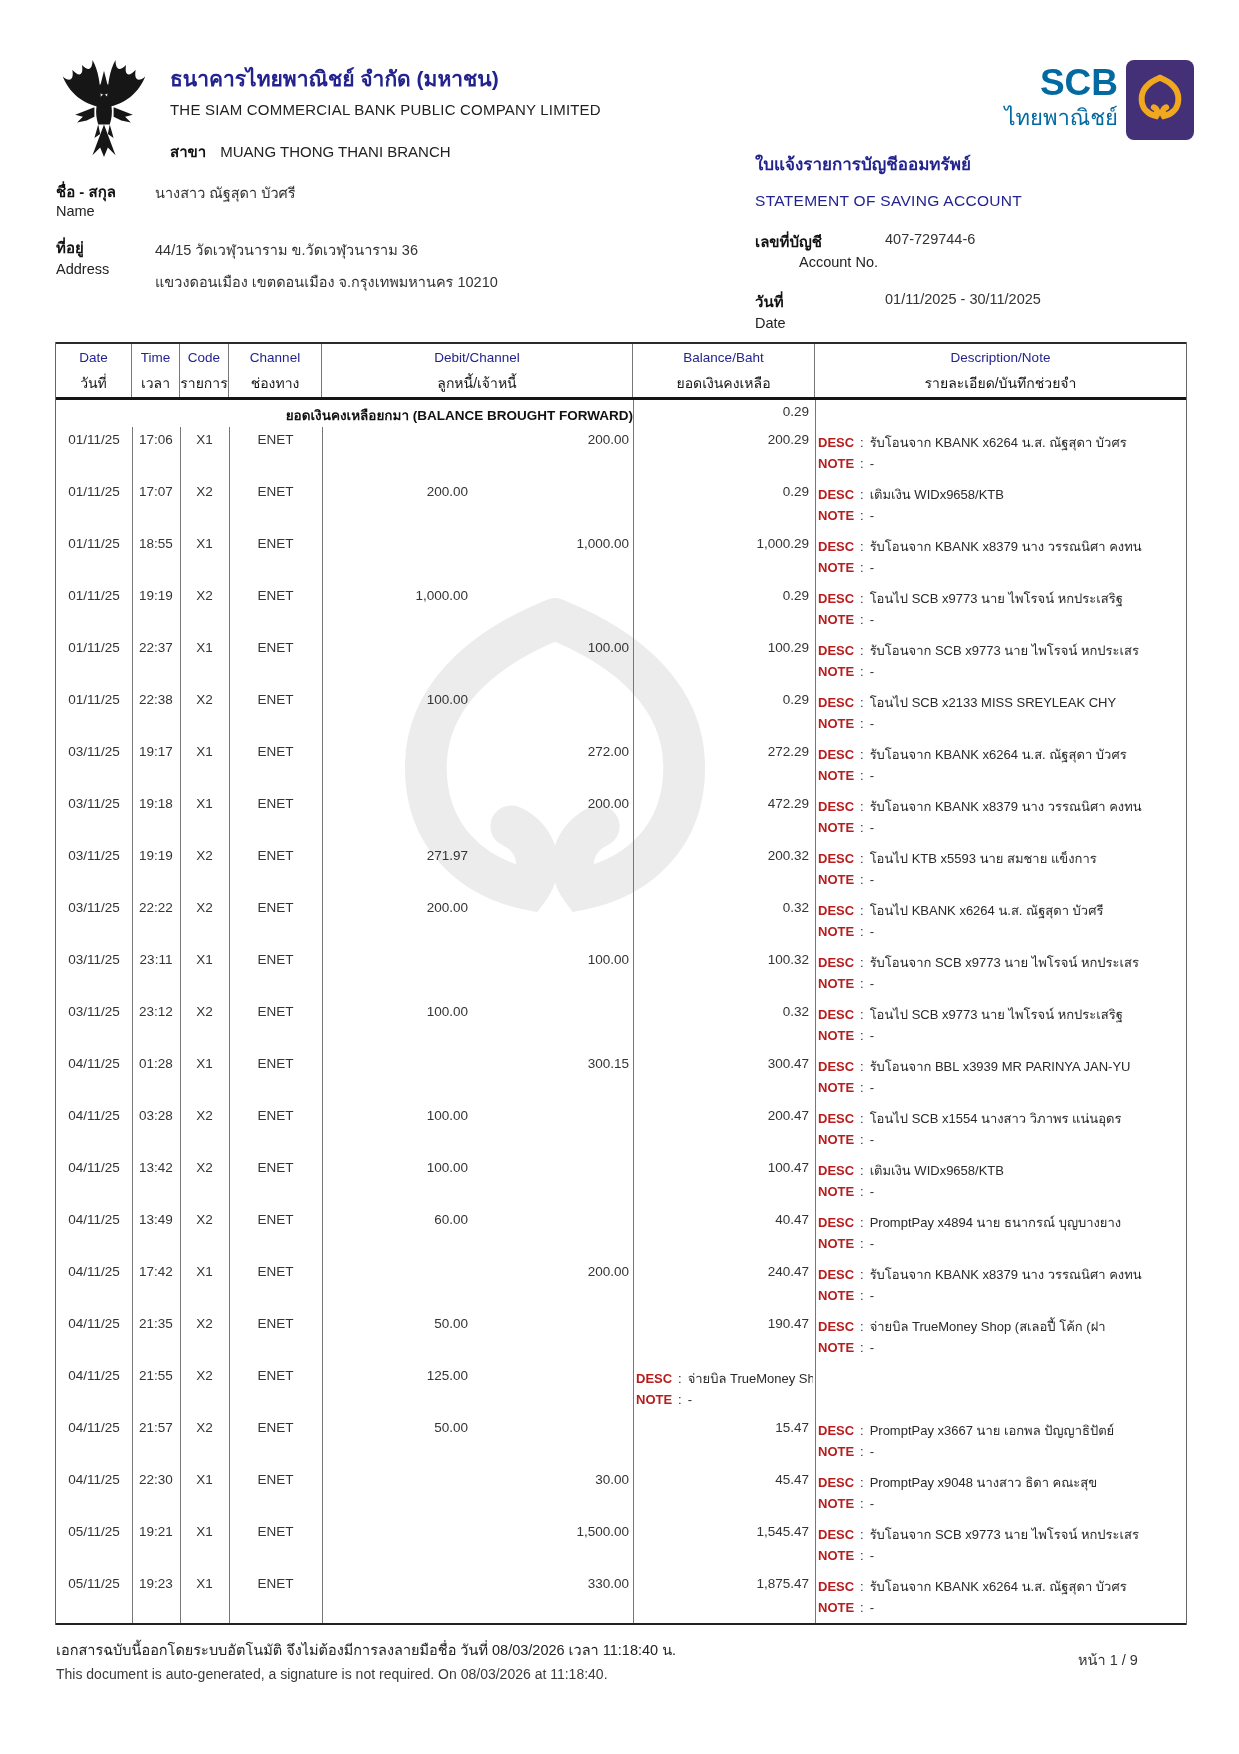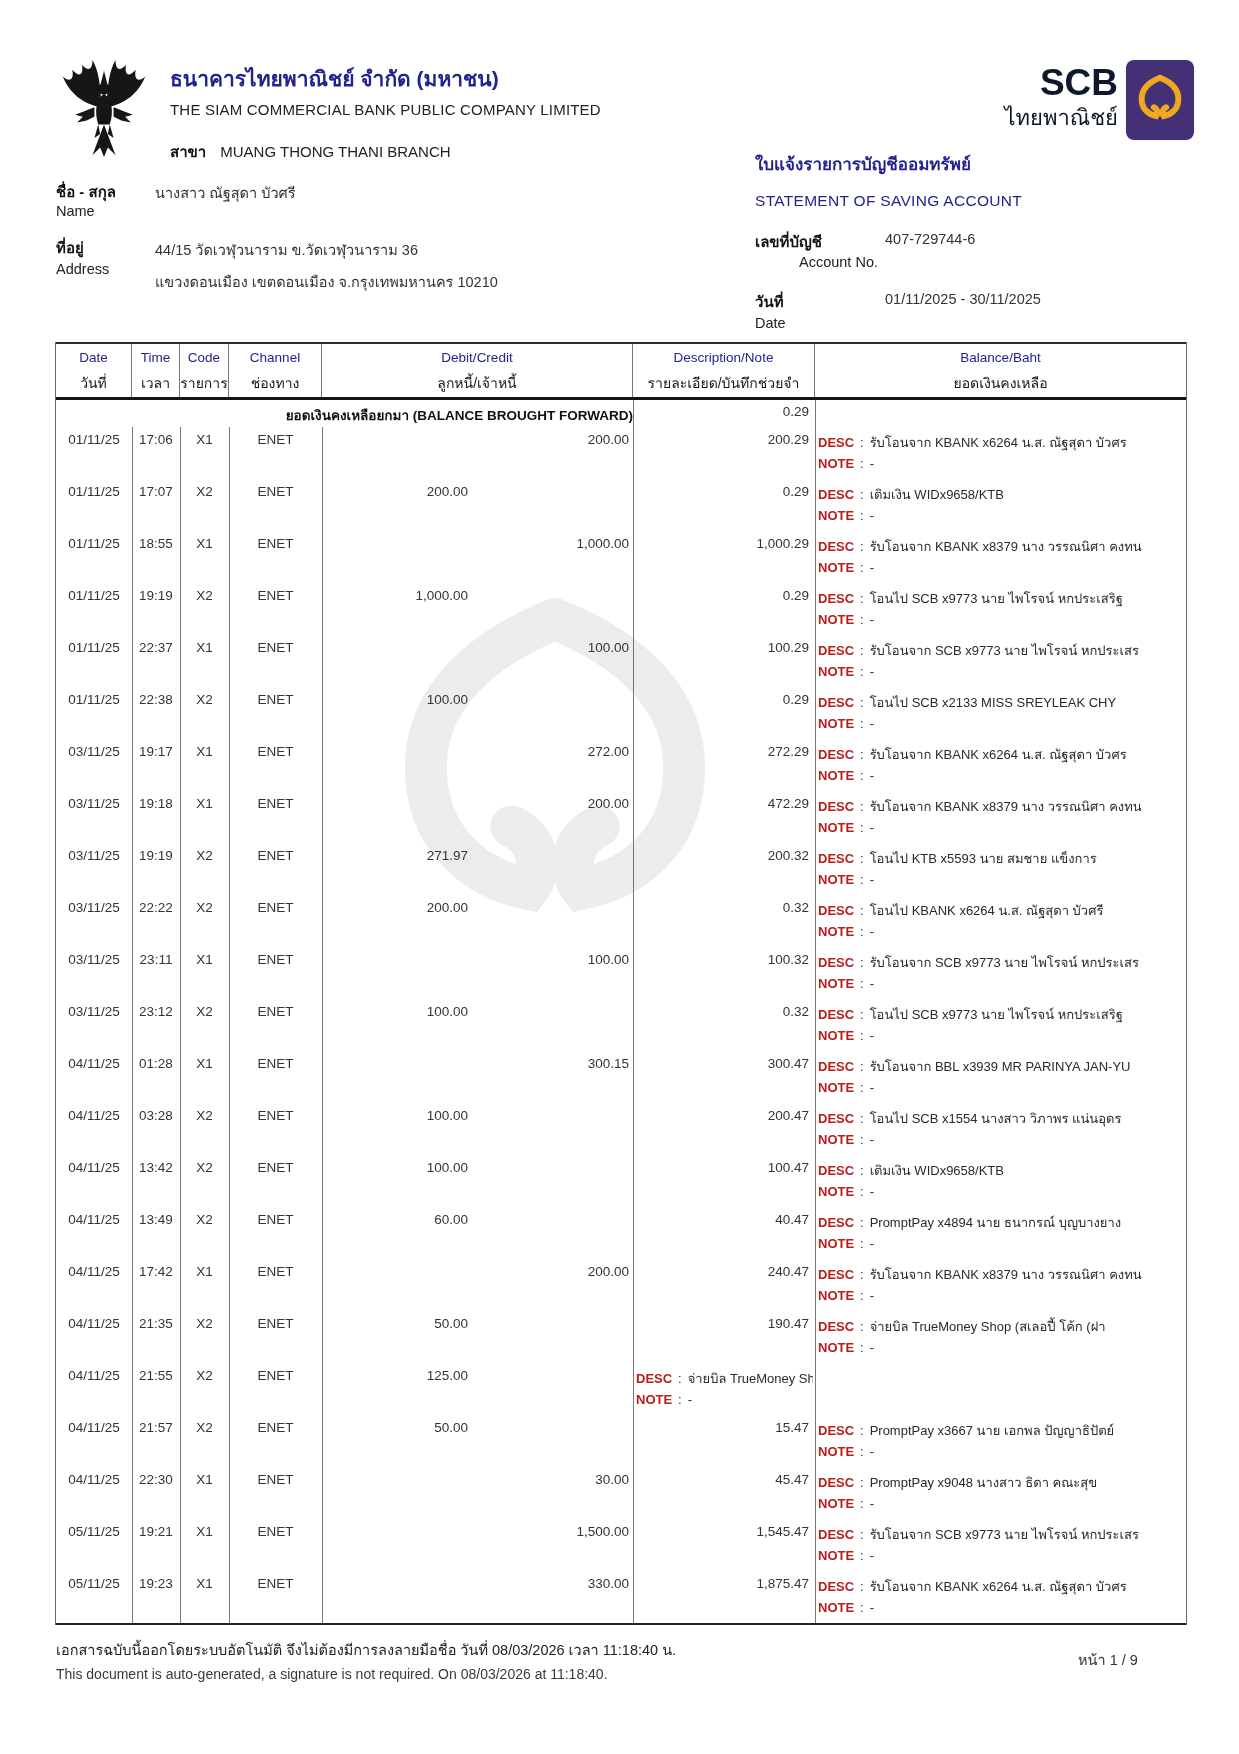--- a/index.html
+++ b/index.html
@@ -9,21 +9,21 @@
     font-family:"Liberation Sans", sans-serif; color:#1c1c1c; overflow:hidden;
   }
   .abs { position:absolute; }
 
   
   .bank-name-th { left:170px; top:62px; font-size:21px; font-weight:bold; color:#23238f; }
   .bank-name-en { left:170px; top:101px; font-size:15px; color:#222; letter-spacing:.2px; }
   .branch-line  { left:170px; top:140px; font-size:15px; color:#222; }
   .branch-line .lblb { font-weight:bold; color:#111; margin-right:14px; }
 
-  .scb-wordmark { left:930px; top:64px; width:188px; text-align:right; color:#0f172a; }
+  .scb-wordmark { left:930px; top:64px; width:188px; text-align:right; color:#0369a1; }
   .scb-wordmark .l1 { font-size:37px; font-weight:bold; line-height:38px; }
   .scb-wordmark .l2 { font-size:22px; line-height:32px; }
   .scb-logo-box { left:1126px; top:60px; width:68px; height:80px; background:#443077; border-radius:8px;
                   display:flex; align-items:center; justify-content:center; }
 
   .stmt-title-th { left:755px; top:150px; font-size:17px; font-weight:bold; color:#23238f; }
   .stmt-title-en { left:755px; top:192px; font-size:15.5px; color:#23238f; letter-spacing:.3px; }
 
   .fld-label-th { font-size:15px; font-weight:bold; color:#111; }
   .fld-label-en { font-size:14.5px; color:#222; }
@@ -150,30 +150,30 @@
         </div>
       <div class="hcell">
           <div class="en">Code</div>
           <div class="th">รายการ</div>
         </div>
       <div class="hcell">
           <div class="en">Channel</div>
           <div class="th">ช่องทาง</div>
         </div>
       <div class="hcell">
-          <div class="en">Debit/Credit</div>
+          <div class="en">Debit/Channel</div>
           <div class="th">ลูกหนี้/เจ้าหนี้</div>
+        </div>
+      <div class="hcell">
+          <div class="en">Balance/Baht</div>
+          <div class="th">ยอดเงินคงเหลือ</div>
         </div>
       <div class="hcell">
           <div class="en">Description/Note</div>
           <div class="th">รายละเอียด/บันทึกช่วยจำ</div>
-        </div>
-      <div class="hcell">
-          <div class="en">Balance/Baht</div>
-          <div class="th">ยอดเงินคงเหลือ</div>
         </div>
     </div>
     <div class="tbody" id="tbody">
       <div class="vline short" style="left:76px;"></div>
       <div class="vline short" style="left:124px;"></div>
       <div class="vline short" style="left:173px;"></div>
       <div class="vline short" style="left:266px;"></div>
       <div class="vline full" style="left:577px;"></div>
       <div class="vline full" style="left:759px;"></div>
       <div class="bf-row">

